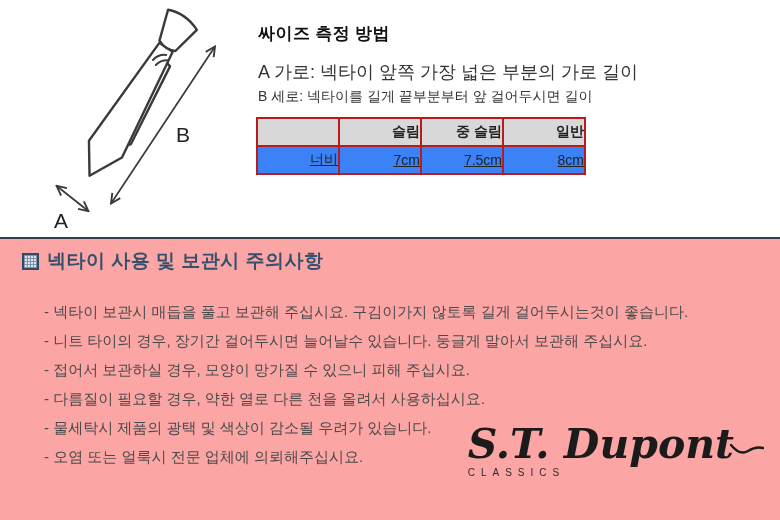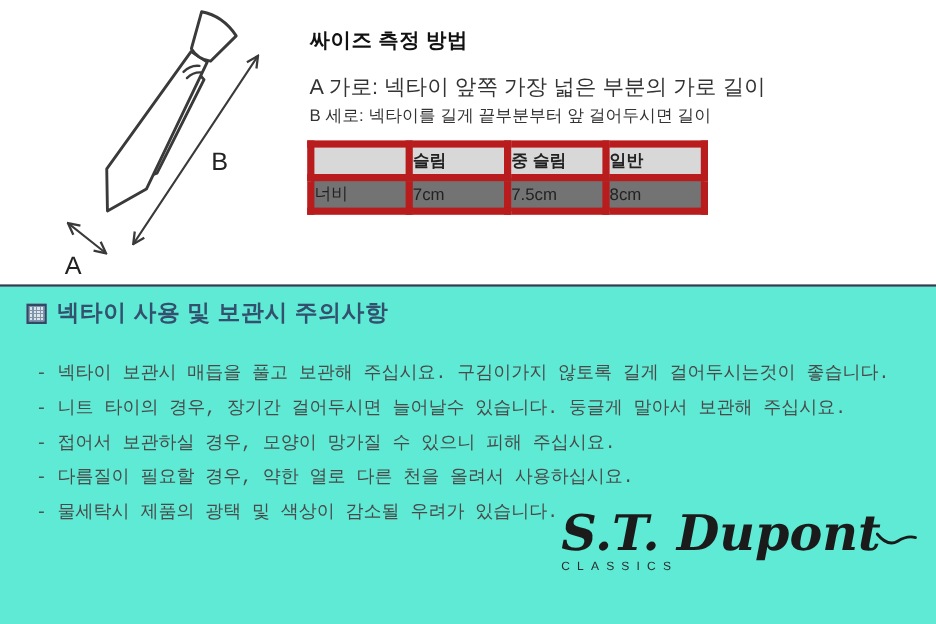--- a/index.html
+++ b/index.html
@@ -22,48 +22,48 @@
   }
   .sg-desc-a { position: absolute; left: 258px; top: 60px; font-size: 18px; color: #333; }
   .sg-desc-b { position: absolute; left: 258px; top: 88px; font-size: 14px; color: #333; }
 
   table.size-table {
     position: absolute; left: 256px; top: 117px;
     border-collapse: collapse;
     font-size: 14px; color: #222;
   }
   .size-table td, .size-table th {
-    border: 6px solid #b91c1c;
-    text-align: left; vertical-align: middle;
+    border: 2px solid #b91c1c;
+    text-align: right; vertical-align: middle;
     height: 28px;
   }
   .size-table th { background: #d8d8d8; font-weight: bold; width: 82px; }
-  .size-table td { background: #737373; width: 82px; }
+  .size-table td { background: #3b82f6; width: 82px; text-decoration: underline; }
   .size-table .corner { background: #d8d8d8; }
 
   
   .divider { position: absolute; left: 0; top: 237px; width: 780px; height: 2px; background: #2f3b4e; }
 
   
-  .care-section { position: absolute; left: 0; top: 239px; width: 780px; height: 281px; background: #5eead4; }
+  .care-section { position: absolute; left: 0; top: 239px; width: 780px; height: 281px; background: #fca5a5; }
   .care-heading {
     position: absolute; left: 22px; top: 9px;
     display: flex; align-items: center; gap: 8px;
   }
   .grid-icon {
     width: 17px; height: 17px; flex: 0 0 auto;
     border: 2px solid #2e4a66;
     background-color: #dde3e9;
     background-image:
       repeating-linear-gradient(0deg,  #7e94aa 0 1px, transparent 1px 3px),
       repeating-linear-gradient(90deg, #7e94aa 0 1px, transparent 1px 3px);
   }
   .care-heading-text { font-size: 19px; font-weight: bold; color: #33516e; letter-spacing: 0.5px; }
 
-  ul.care-list { position: absolute; left: 30px; top: 58px; list-style: none; font-family: Liberation Mono, monospace; }
+  ul.care-list { position: absolute; left: 44px; top: 58px; list-style: none; }
   ul.care-list li {
     font-size: 15px; color: #4a4a4a;
     height: 29px; line-height: 29px;
     white-space: nowrap;
   }
 
   
   .brand-logo { position: absolute; right: 16px; top: 185px; }
   .logo-script {
     font-family: "DejaVu Serif", "Liberation Serif", serif;
@@ -141,20 +141,21 @@
       <span class="grid-icon"></span>
       <span class="care-heading-text">넥타이 사용 및 보관시 주의사항</span>
     </div>
 
     <ul class="care-list">
       <li>- 넥타이 보관시 매듭을 풀고 보관해 주십시요. 구김이가지 않토록 길게 걸어두시는것이 좋습니다.</li>
       <li>- 니트 타이의 경우, 장기간 걸어두시면 늘어날수 있습니다. 둥글게 말아서 보관해 주십시요.</li>
       <li>- 접어서 보관하실 경우, 모양이 망가질 수 있으니 피해 주십시요.</li>
       <li>- 다름질이 필요할 경우, 약한 열로 다른 천을 올려서 사용하십시요.</li>
       <li>- 물세탁시 제품의 광택 및 색상이 감소될 우려가 있습니다.</li>
+      <li>- 오염 또는 얼룩시 전문 업체에 의뢰해주십시요.</li>
     </ul>
 
     <div class="brand-logo">
       <div class="logo-script"><span>S.T. Dupont</span><svg class="logo-swash" width="34" height="16" viewBox="0 0 34 16" aria-hidden="true">
           <path d="M1 3 Q 10 14 18 9 T 33 6" fill="none" stroke="#1b1b1b" stroke-width="2.4" stroke-linecap="round"></path>
       </svg></div>
       <div class="logo-sub">CLASSICS</div>
     </div>
   </div>
 

